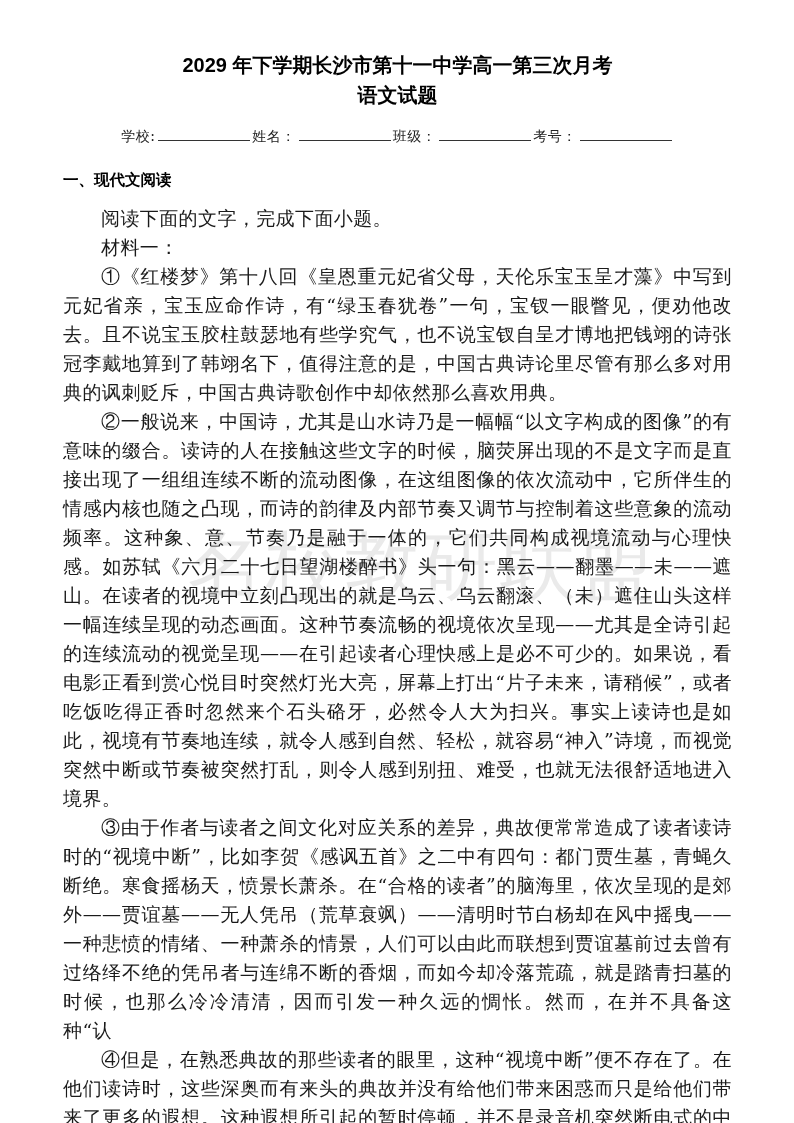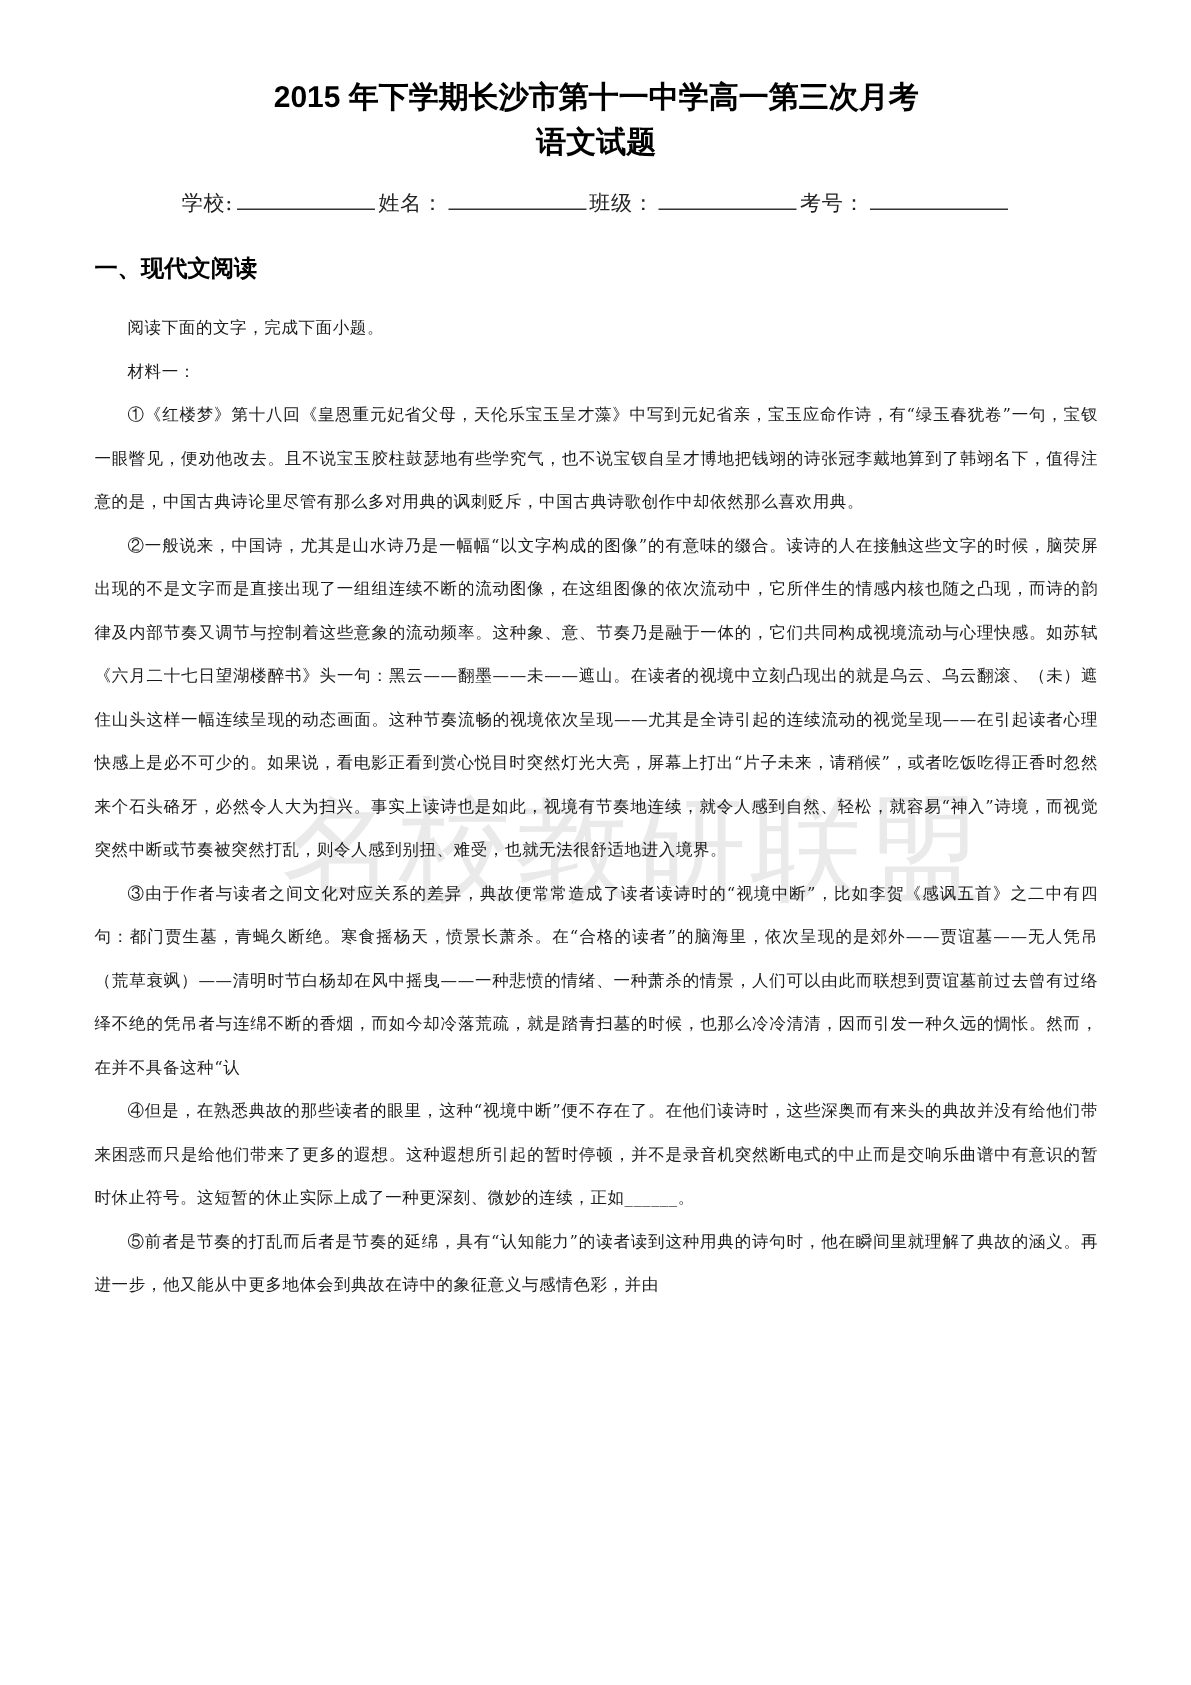--- a/index.html
+++ b/index.html
@@ -78,21 +78,21 @@
   .section-heading {
     margin: 20px 0 12px 0;
     font-family: "Liberation Sans", "DejaVu Sans", sans-serif;
     font-weight: bold;
     font-size: 15.5px;
     line-height: 24px;
     color: #000000;
   }
   .body-para {
     margin: 0;
-    font-size: 11px;
+    font-size: 19px;
     line-height: 29px;
     letter-spacing: 0.4px;
     text-align: justify;
     color: #1a1a1a;
   }
   .indent {
     text-indent: 2em;
   }
   .no-indent {
     text-indent: 0;
@@ -100,21 +100,21 @@
 </style>
 </head>
 <body>
 
 <div class="page">
 
   <div class="watermark" style="color: rgb(234, 234, 234);">名校教研联盟</div>
 
   <div class="content">
 
-    <h1 class="exam-title">2015 年下学期长沙市第十一中学高一第三次月考</h1>
+    <h1 class="exam-title">2029 年下学期长沙市第十一中学高一第三次月考</h1>
 
     <h2 class="exam-subtitle">语文试题</h2>
 
     <div class="student-info">
       <span class="field-label">学校:</span><span class="blank"></span><span class="field-label">姓名：</span><span class="blank"></span><span class="field-label">班级：</span><span class="blank"></span><span class="field-label">考号：</span><span class="blank"></span>
     </div>
 
     <div class="section-heading">一、现代文阅读</div>
 
     <p class="body-para indent">阅读下面的文字，完成下面小题。</p>

